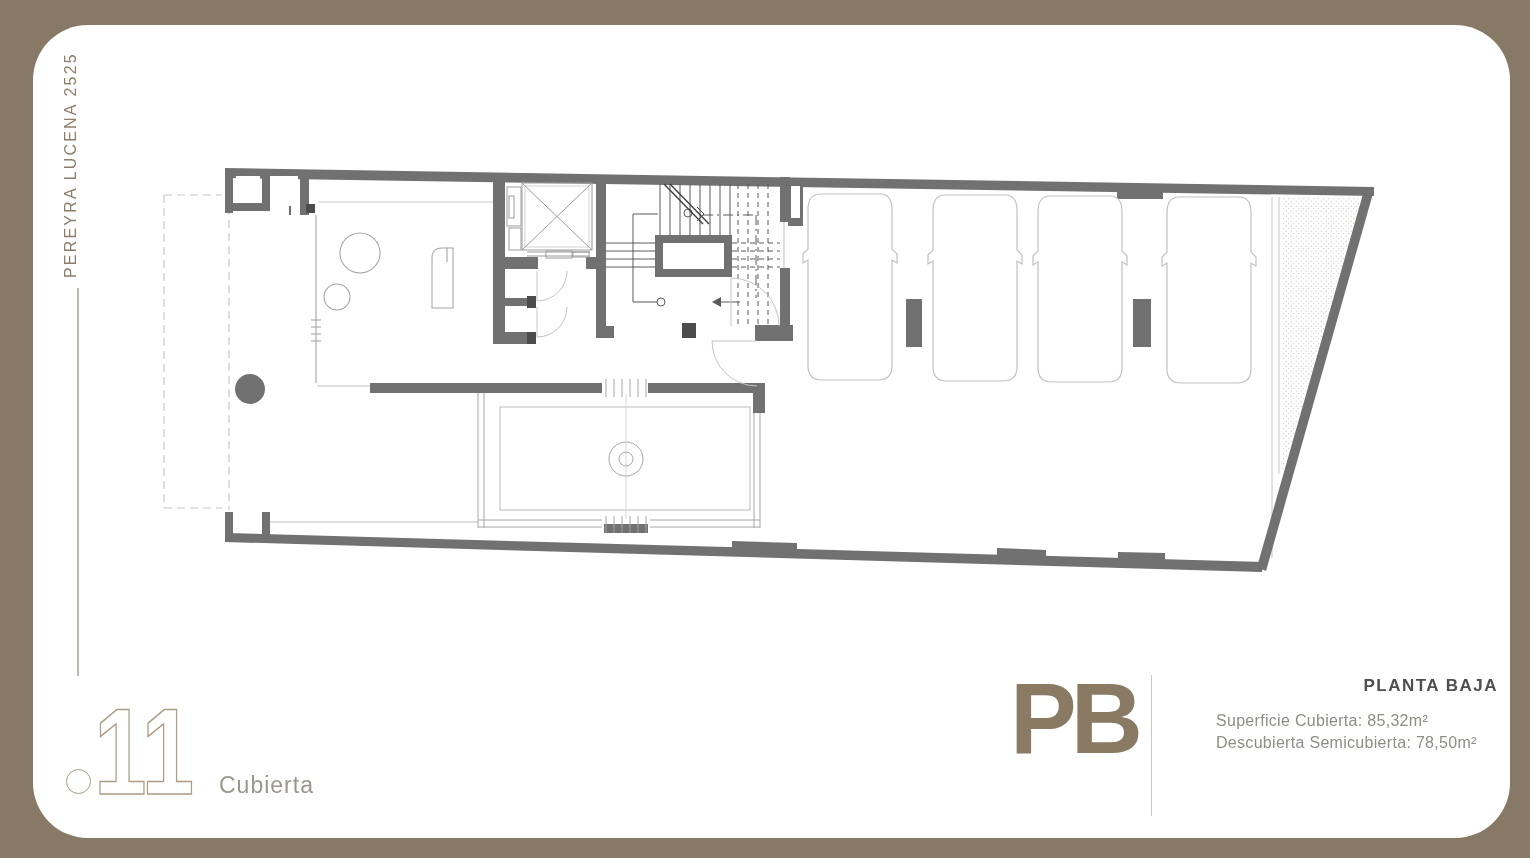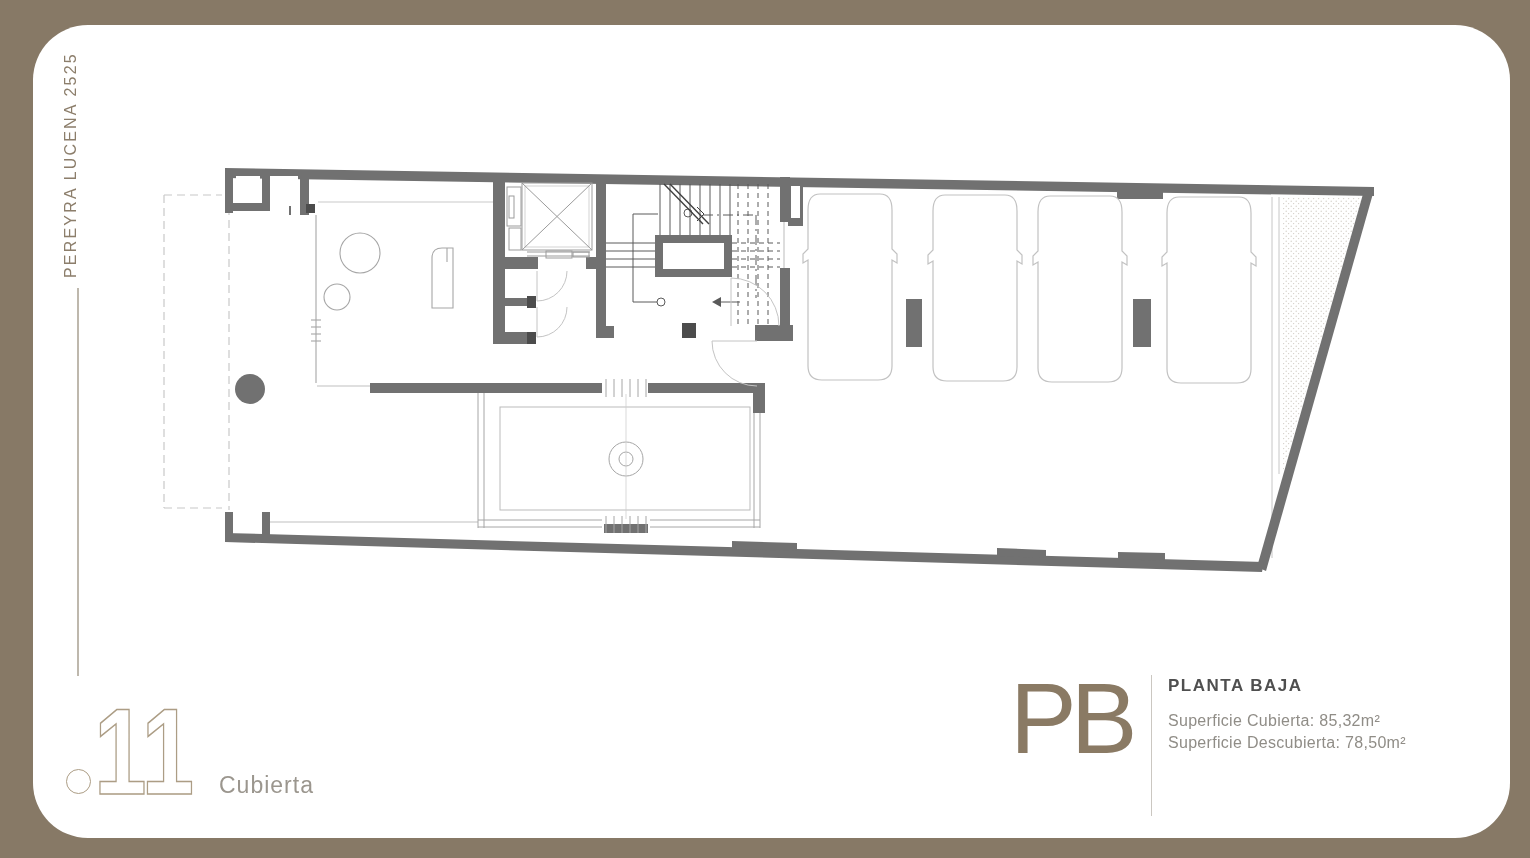--- a/index.html
+++ b/index.html
@@ -15,25 +15,25 @@
   .v-rule{position:absolute;left:77px;top:288px;width:2px;height:388px;background:#BEB8AD;}
 
   .badge-circle{position:absolute;left:66px;top:769px;width:25px;height:25px;
                 border:1.6px solid #AC9D85;border-radius:50%;box-sizing:border-box;background:transparent;}
   .num-svg{position:absolute;left:92px;top:697px;width:120px;height:106px;}
   .num-svg text{font-family:"Liberation Sans",sans-serif;font-weight:bold;
                 fill:none;stroke:#AC9D85;stroke-width:1.6px;}
   .plantas{position:absolute;left:219px;top:772px;font-size:23px;letter-spacing:1px;color:#9B968E;}
 
   .pb{position:absolute;left:1010px;top:668px;font-size:100px;line-height:1;
-      font-weight:normal;letter-spacing:-6px;color:#8A7A64;}
+      font-weight:bold;letter-spacing:-6px;color:#8A7A64;}
   .fr-divider{position:absolute;left:1151px;top:675px;width:1px;height:141px;background:#CBC7C1;}
   .fr-info{position:absolute;left:1168px;top:676px;width:330px;}
-  .fr-title{font-size:17px;font-weight:bold;letter-spacing:1.5px;color:#4F4F4F;}
-  .fr-areas{margin-top:14px;}
+  .fr-title{font-size:17px;font-weight:bold;letter-spacing:1.5px;color:#4F4F4F;text-align:right;}
+  .fr-areas{margin-top:14px;margin-left:48px;}
   .fr-area{font-size:16px;line-height:22px;color:#908D87;letter-spacing:0.3px;}
 </style>
 </head>
 <body>
 
 <div class="stage">
   <div class="canvas"></div>
 
   <svg class="plan" viewBox="0 0 1530 858">
     <defs>
@@ -228,16 +228,16 @@
     <text x="2" y="97" font-size="122" textLength="100" lengthAdjust="spacingAndGlyphs">11</text>
   </svg>
   <div class="plantas">Cubierta</div>
 
   <div class="pb">PB</div>
   <div class="fr-divider"></div>
   <div class="fr-info">
     <div class="fr-title">PLANTA BAJA</div>
     <div class="fr-areas">
       <div class="fr-area">Superficie Cubierta: 85,32m²</div>
-      <div class="fr-area">Superficie Descubierta: 78,50m²</div>
+      <div class="fr-area">Descubierta Semicubierta: 78,50m²</div>
     </div>
   </div>
 </div>
 
 </body></html>

